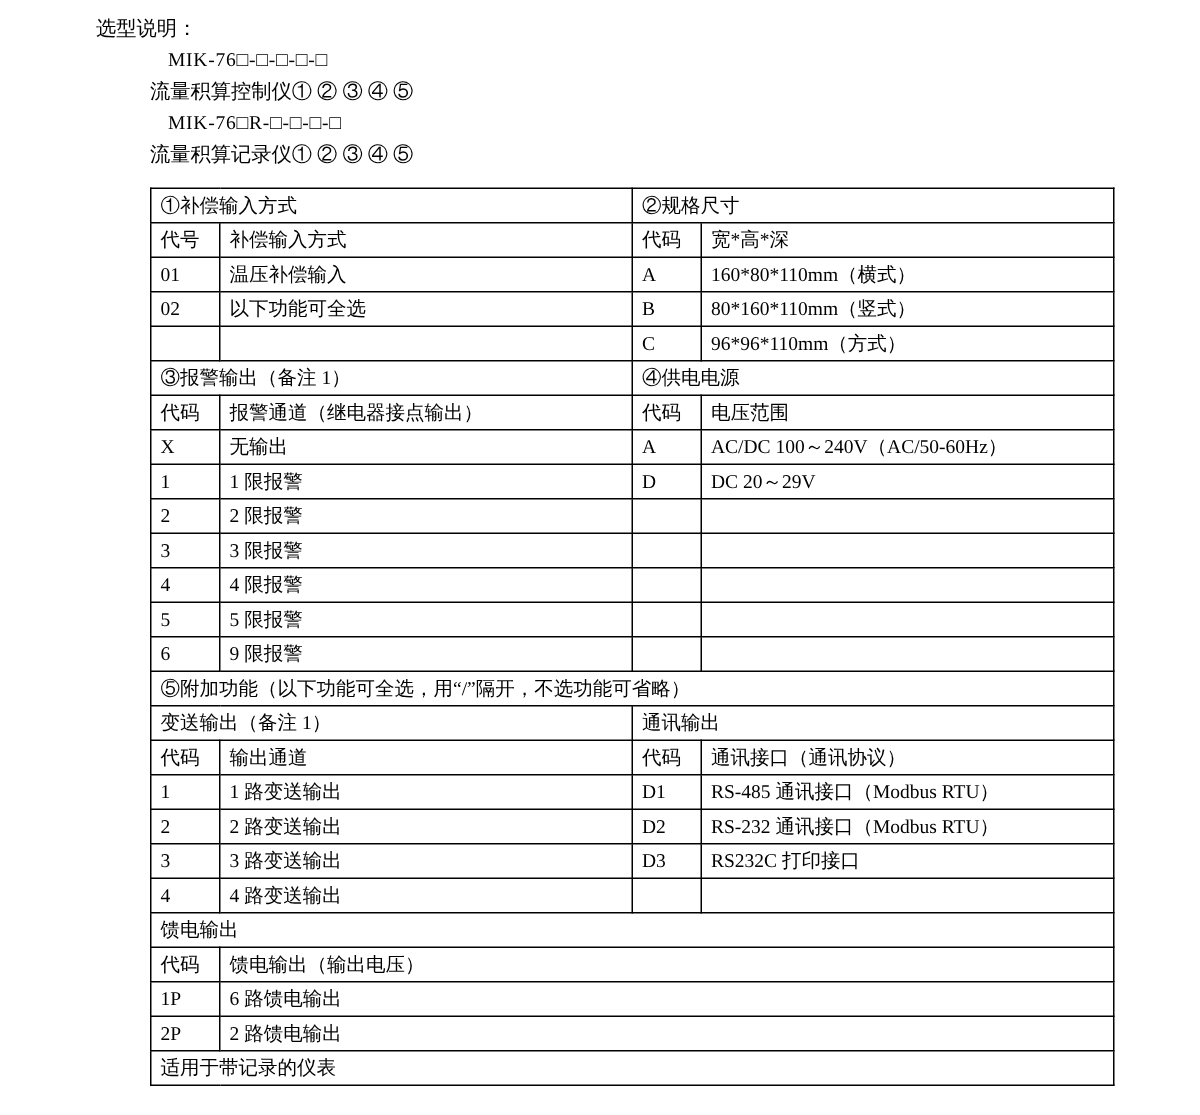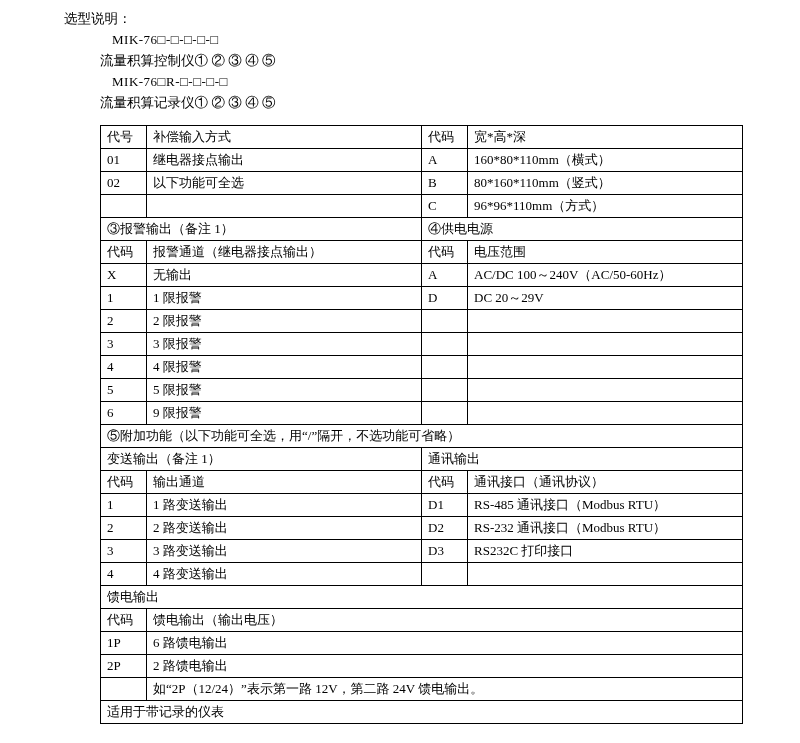--- a/index.html
+++ b/index.html
@@ -73,28 +73,32 @@
   <table class="spec">
     <colgroup>
       <col style="width:46px">
       <col style="width:275px">
       <col style="width:46px">
       <col style="width:275px">
     </colgroup>
     <tbody>
 
       <tr>
+        <td colspan="2">①补偿输入方式</td>
+        <td colspan="2">②规格尺寸</td>
+      </tr>
+      <tr>
         <td class="center">代号</td>
         <td>补偿输入方式</td>
         <td class="center">代码</td>
         <td>宽*高*深</td>
       </tr>
       <tr>
         <td class="center">01</td>
-        <td>继电器接点输出</td>
+        <td>温压补偿输入</td>
         <td class="center">A</td>
         <td>160*80*110mm（横式）</td>
       </tr>
       <tr>
         <td class="center">02</td>
         <td>以下功能可全选</td>
         <td class="center">B</td>
         <td>80*160*110mm（竖式）</td>
       </tr>
       <tr>
@@ -203,24 +207,20 @@
         <td colspan="3">馈电输出（输出电压）</td>
       </tr>
       <tr>
         <td class="center">1P</td>
         <td colspan="3">6 路馈电输出</td>
       </tr>
       <tr>
         <td class="center">2P</td>
         <td colspan="3">2 路馈电输出</td>
       </tr>
-      <tr>
-        <td class="center">&nbsp;</td>
-        <td colspan="3">如“2P（12/24）”表示第一路 12V，第二路 24V 馈电输出。</td>
-      </tr>
 
       <tr>
         <td colspan="4">适用于带记录的仪表</td>
       </tr>
 
     </tbody>
   </table>
 
 </div>
 

